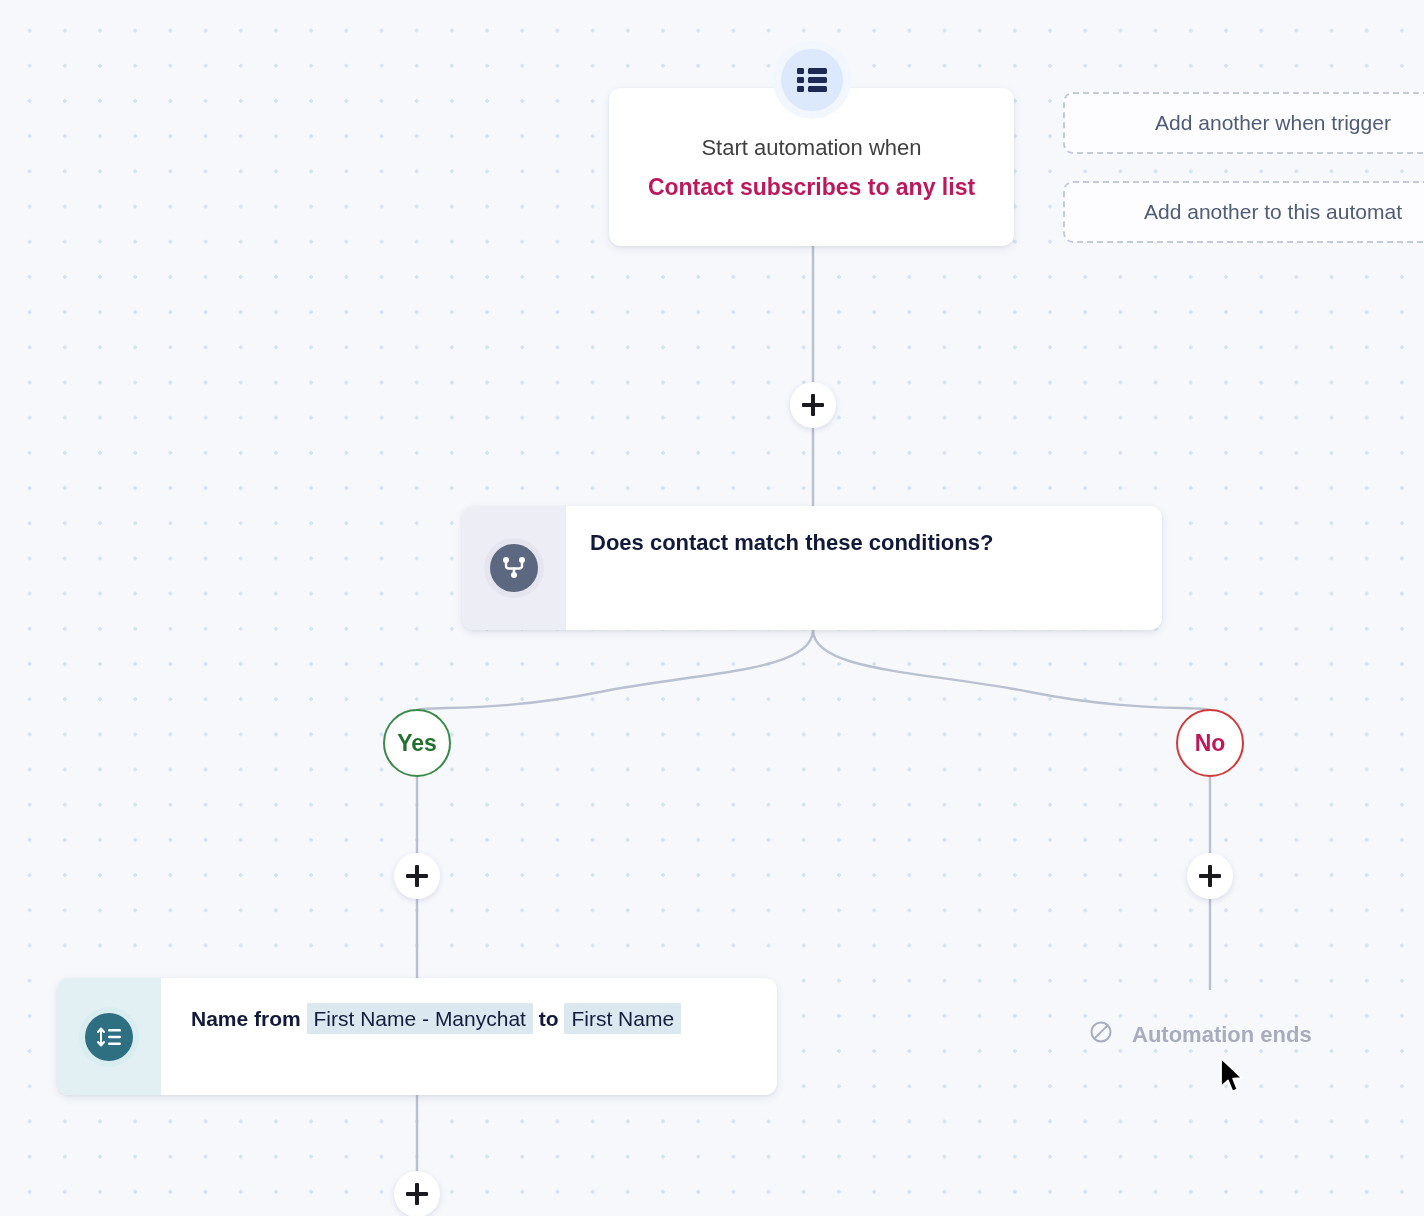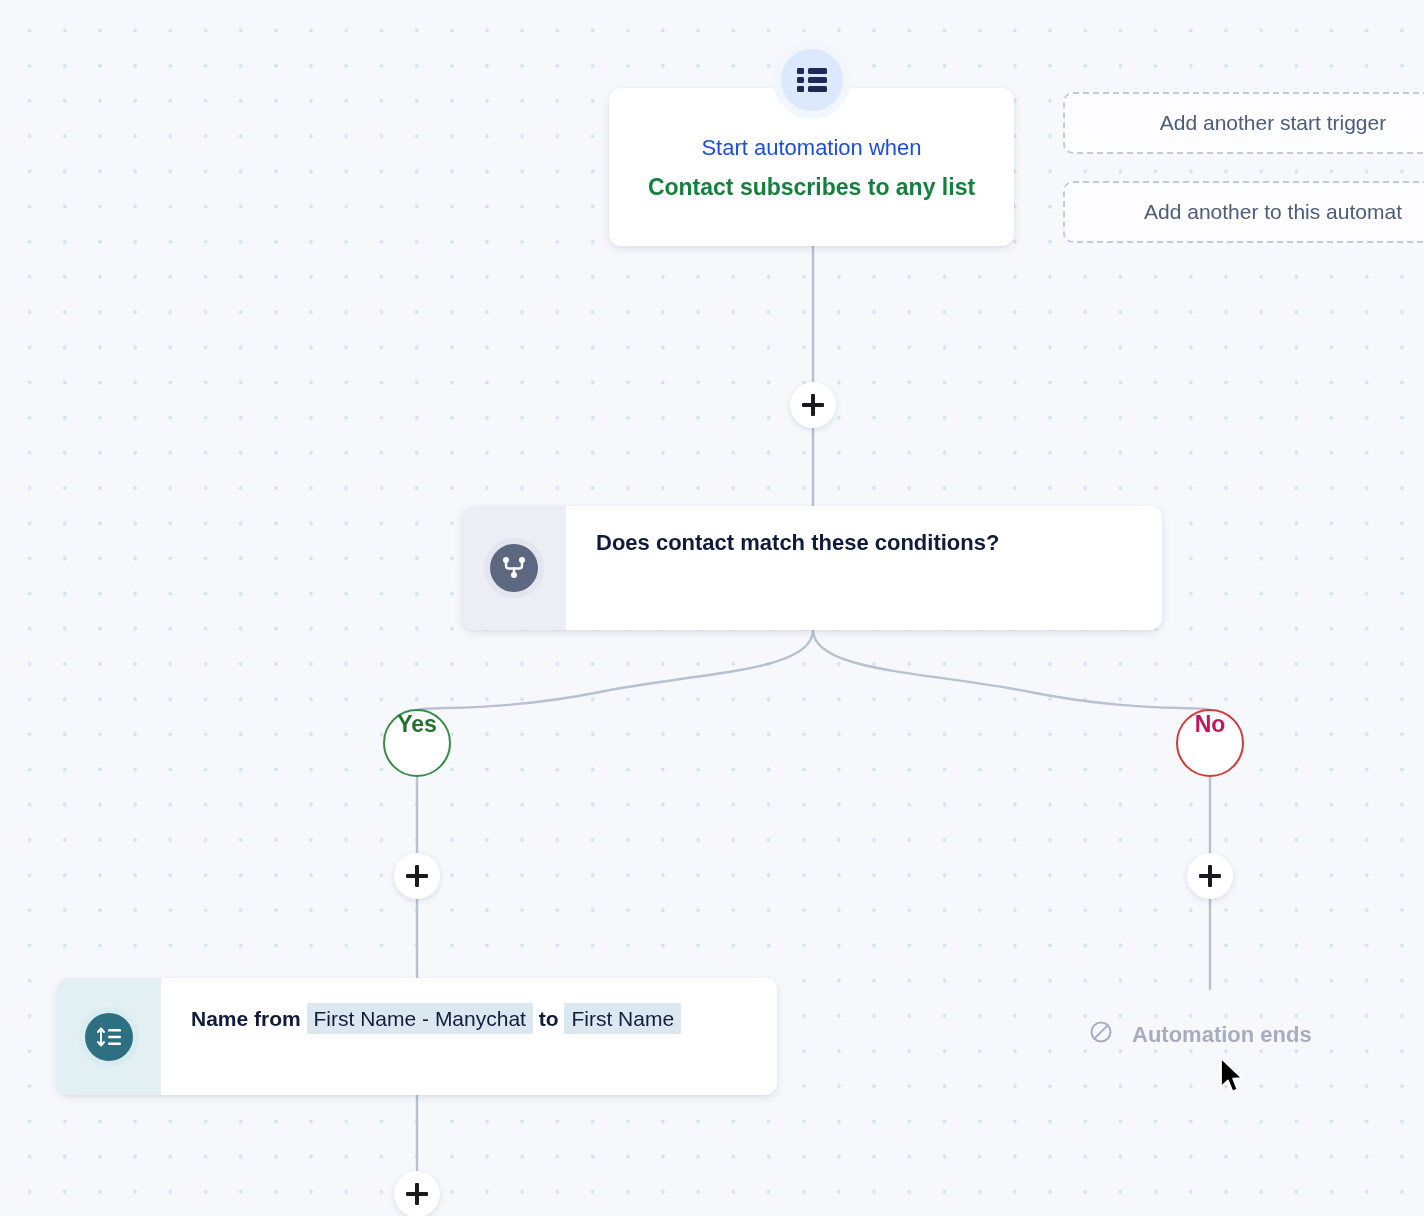--- a/index.html
+++ b/index.html
@@ -68,28 +68,28 @@
     width: 62px;
     height: 62px;
     border-radius: 50%;
     background: #dce8fb;
     display: flex;
     align-items: center;
     justify-content: center;
   }
   .trigger-sub {
     font-size: 22px;
-    color: #1d4ed8;
+    color: #404040;
     line-height: 1.2;
     margin-bottom: 13px;
   }
   .trigger-title {
     font-size: 23px;
     font-weight: bold;
-    color: #15803d;
+    color: #be185d;
     line-height: 1.2;
   }
 
   
   .ghost-btn {
     position: absolute;
     background: #fdfdff;
     border: 2px dashed #c3cbdb;
     border-radius: 10px;
     box-sizing: border-box;
@@ -152,21 +152,21 @@
     border-radius: 50%;
     display: flex;
     align-items: center;
     justify-content: center;
   }
   .icon-disc.cond { background: #5c6780; }
   .icon-disc.copy { background: #2f6f82; }
 
   .card-body {
     flex: 1;
-    padding: 24px 0 0 30px;
+    padding: 24px 0 0 24px;
     box-sizing: border-box;
   }
   .cond-title {
     font-size: 22px;
     font-weight: bold;
     color: #111a3a;
     line-height: 1.2;
     margin-bottom: 17px;
   }
   .cond-detail {
@@ -232,20 +232,21 @@
   #plus-bottom  { left: 394px;  top: 1171px; }
 
   
   .branch-badge {
     position: absolute;
     width: 68px;
     height: 68px;
     border-radius: 50%;
     background: #ffffff;
     display: flex;
+    align-items: center;
     justify-content: center;
     font-size: 23px;
     font-weight: bold;
     box-sizing: border-box;
   }
   #badge-yes {
     left: 383px;
     top: 709px;
     border: 2px solid #3a8a49;
     color: #23702f;
@@ -315,21 +316,21 @@
           <rect x="11" y="10" width="19" height="6" rx="1.5" fill="#1d2a54"></rect>
           <rect x="11" y="19" width="19" height="6" rx="1.5" fill="#1d2a54"></rect>
         </svg>
       </div>
     </div>
     <div class="trigger-sub">Start automation when</div>
     <div class="trigger-title">Contact subscribes to any list</div>
   </div>
 
   <div class="ghost-btn" id="ghost-trigger">
-    <span>Add another start trigger</span>
+    <span>Add another when trigger</span>
   </div>
   <div class="ghost-btn" id="ghost-contacts">
     <span>Add another to this automat</span>
   </div>
 
   <div class="card" id="condition-card">
     <div class="icon-panel cond">
       <div class="icon-ring cond">
         <div class="icon-disc cond">
           <svg width="26" height="24" viewBox="0 0 26 24" xmlns="http://www.w3.org/2000/svg">

